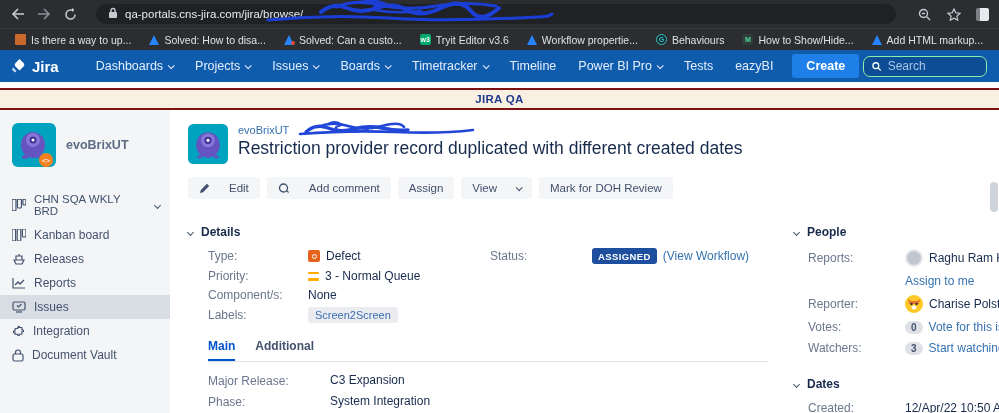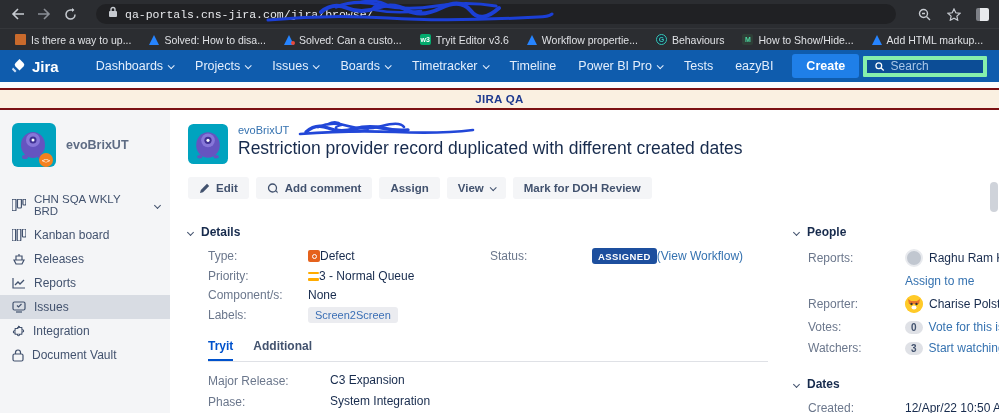--- a/index.html
+++ b/index.html
@@ -1,19 +1,19 @@
 <!DOCTYPE html>
 <html><head>
 <meta charset="utf-8">
 <style>
   * { margin:0; padding:0; box-sizing:border-box; }
   html,body { width:999px; height:413px; overflow:hidden; font-family:"Liberation Sans", sans-serif; background:#fff; }
 
   
-  .browser-toolbar { height:28px; background:#2b2d31; display:flex; align-items:center; padding:0 10px; gap:10px;font-family:Liberation Mono, monospace; }
+  .browser-toolbar { height:28px; background:#2b2d31; display:flex; align-items:center; padding:0 10px; gap:10px; }
   .nav-ic { width:16px; height:16px; display:flex; align-items:center; justify-content:center; color:#c7cbd1; font-size:14px; }
   .nav-ic svg { display:block; }
   .url-pill { position:relative; height:20px; flex:1; max-width:800px; background:#202124; border-radius:10px; display:flex; align-items:center; padding:0 12px; gap:7px; margin-left:8px; }
   .url-text { color:#e8eaed; font-size:11.5px; white-space:nowrap; overflow:hidden; }
   .scribble-url { position:absolute; left:170px; top:-6px; pointer-events:none; }
   .tb-right { display:flex; align-items:center; gap:14px; margin-left:auto; }
   .square-ic { width:13px; height:13px; background:#e8eaed; border-radius:2px; border-left:4px solid #7d8087; }
 
   
   .bookmarks-bar { height:22px; background:#2b2d31; display:flex; align-items:center; padding:0 8px; gap:4px; border-top:1px solid #35373b; }
@@ -27,21 +27,21 @@
   .ic-w3 { background:#04aa6d; color:#fff; }
   .ic-g { background:#1b2a3a; color:#36c6b4; border-radius:50%; border:1px solid #36c6b4; }
   .ic-m { background:#2f3e37; color:#4cd7a0; }
 
   
   .jira-nav { height:32px; background:#0f5cad; display:flex; align-items:center; padding:0 12px; gap:4px; }
   .jira-brand { display:flex; align-items:center; gap:5px; color:#fff; font-size:15px; font-weight:bold; margin-right:24px; }
   .nav-item { display:flex; align-items:center; gap:5px; color:#e3eefc; font-size:12.5px; padding:5px 9px; border-radius:3px; white-space:nowrap; }
   .chev { width:5px; height:5px; border-right:1.5px solid #e3eefc; border-bottom:1.5px solid #e3eefc; transform:rotate(45deg) translateY(-1px); }
   .create-btn { background:#1f7fe8; color:#fff; font-size:12.5px; font-weight:bold; border:none; border-radius:3px; padding:5px 14px; margin-left:6px; }
-  .nav-search { margin-left:auto; display:flex; align-items:center; gap:6px; background:#0c4d96; border:4px solid #86efac; border-radius:1px; height:21px; width:212px; padding:0 8px; }
+  .nav-search { margin-left:auto; display:flex; align-items:center; gap:6px; background:#0c4d96; border:1px solid #86efac; border-radius:7px; height:21px; width:212px; padding:0 8px; }
   .nav-search input { background:transparent; border:none; outline:none; color:#cfe0f5; font-size:12px; width:100%; font-family:"Liberation Sans",sans-serif; }
   .nav-search input::placeholder { color:#a9c6e8; }
 
   .white-gap { height:6px; background:#fbfcfd; }
 
   
   .qa-banner { height:22px; background:#faf0e1; border-top:2px solid #7b1113; border-bottom:2px solid #7b1113; display:flex; align-items:center; justify-content:center; }
   .qa-banner span { color:#1f3a8f; font-weight:bold; font-size:11.5px; letter-spacing:.3px; }
 
   
@@ -60,33 +60,33 @@
 
   
   .main { flex:1; background:#fff; position:relative; padding:14px 0 0 18px; min-width:0; }
   .issue-header { display:flex; gap:10px; position:relative; }
   .crumb-line { display:flex; align-items:center; gap:6px; position:relative; }
   .crumb-link { color:#3572b0; font-size:11px; }
   .issue-title { color:#172b4d; font-size:17.5px; font-weight:400; margin-top:2px; white-space:nowrap; }
   .scribble-crumb { position:absolute; left:60px; top:-8px; pointer-events:none; }
 
   .btn-row { display:flex; gap:7px; margin-top:13px; }
-  .jbtn { display:flex; align-items:center; gap:6px; background:#f4f5f7; border:none; border-radius:3px; color:#42526e; font-size:11.5px; padding:5px 11px; font-family:"Liberation Sans",sans-serif;font-weight:bold; }
+  .jbtn { display:flex; align-items:center; gap:19px; background:#f4f5f7; border:none; border-radius:3px; color:#42526e; font-size:11.5px; padding:5px 11px; font-family:"Liberation Sans",sans-serif; }
   .jbtn .chev3 { width:5px; height:5px; border-right:1.5px solid #42526e; border-bottom:1.5px solid #42526e; transform:rotate(45deg) translateY(-1px); }
 
   .columns { display:flex; margin-top:12px; }
   .left-col { width:592px; flex:none; }
   .right-col { flex:1; min-width:0; padding-left:14px; }
 
   .sect-head { display:flex; align-items:center; gap:8px; color:#172b4d; font-size:12px; font-weight:bold; }
   .sect-chev { width:5px; height:5px; border-right:1.6px solid #42526e; border-bottom:1.6px solid #42526e; transform:rotate(45deg); }
 
   .dgrid { display:grid; grid-template-columns:100px 182px 102px 1fr; row-gap:5px; margin:9px 0 0 20px; font-size:12px; align-items:center; }
   .dlabel { color:#6b778c; }
-  .dval { color:#172b4d; display:flex; align-items:center; }
+  .dval { color:#172b4d; display:flex; align-items:center; gap:6px; }
   .type-ic { width:12px; height:12px; background:#e5621d; border-radius:2px; display:flex; align-items:center; justify-content:center; }
   .type-ic i { width:5px; height:5px; border:1.5px solid #fff; border-radius:50%; display:block; }
   .pri-ic { width:11px; height:9px; display:flex; flex-direction:column; justify-content:space-between; }
   .pri-ic i { height:2.5px; background:#ffab00; border-radius:1px; display:block; }
   .chip { background:#ebecf0; color:#3b6fb5; font-size:11px; padding:2px 7px; border-radius:3px; }
   .status-badge { background:#1d4f9e; color:#fff; font-size:9.5px; font-weight:bold; letter-spacing:.4px; padding:2.5px 6px; border-radius:3px; }
   .wf-link { color:#3572b0; font-size:12px; }
 
   .tabs { display:flex; gap:20px; margin:16px 0 0 20px; border-bottom:1px solid #dfe1e6; width:560px; }
   .tab { font-size:12px; padding-bottom:6px; color:#42526e; font-weight:bold; }
@@ -414,21 +414,21 @@
 
           <span class="dlabel">Labels:</span>
           <span class="dval">
               <span class="chip">Screen2Screen</span>
             </span>
           <span></span>
             <span></span>
         </div>
 
         <div class="tabs">
-          <span class="tab active">Tryit</span>
+          <span class="tab active">Main</span>
           <span class="tab">Additional</span>
         </div>
 
         <div class="fgrid">
           <span class="dlabel">Major Release:</span>
           <span class="dval">C3 Expansion</span>
           <span class="dlabel">Phase:</span>
           <span class="dval">System Integration</span>
 
         </div>

